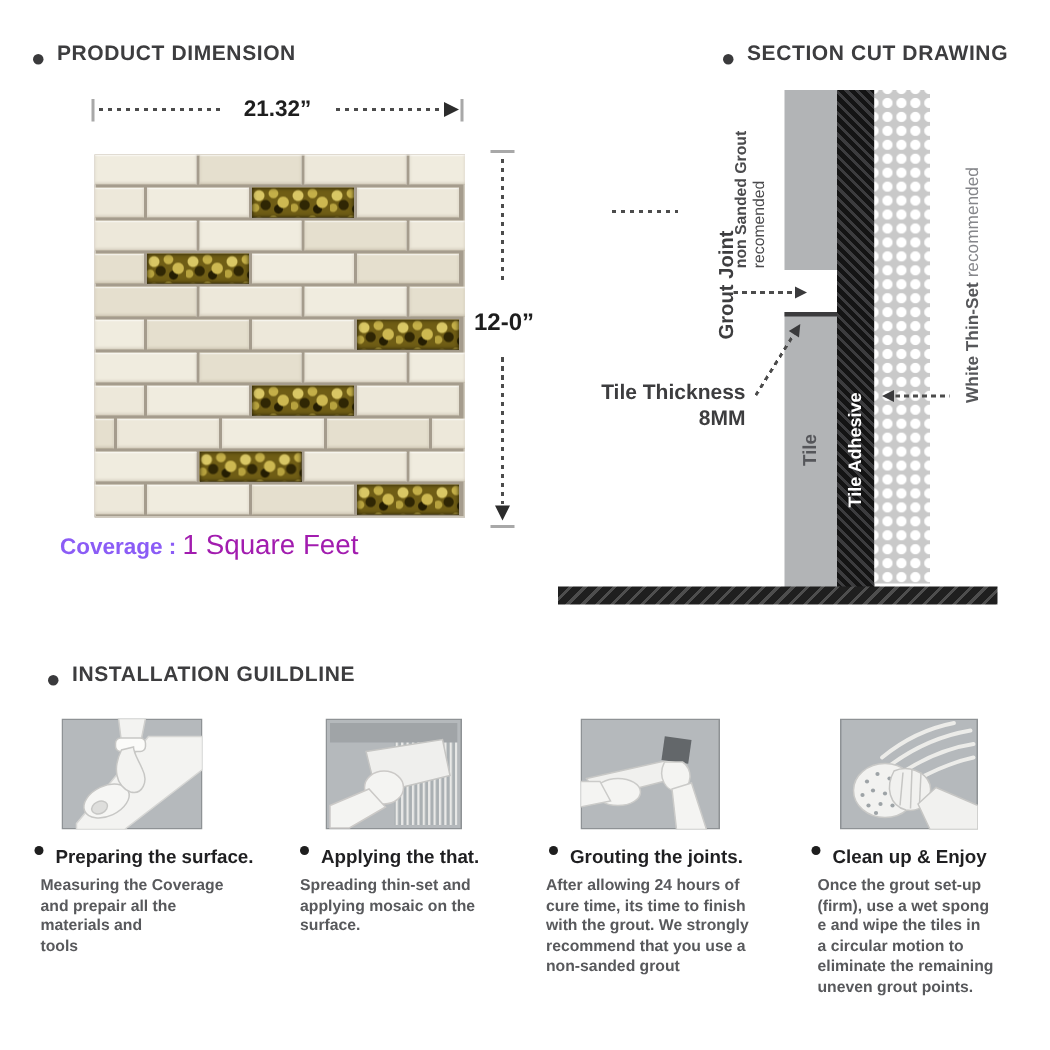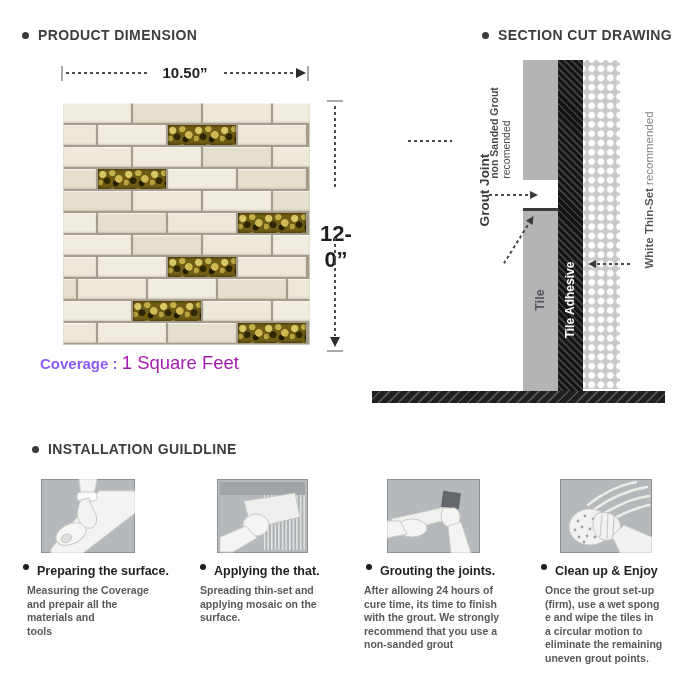--- a/index.html
+++ b/index.html
@@ -1,20 +1,20 @@
 <!DOCTYPE html>
 <html><head>
 <meta charset="utf-8">
 <style>
   html,body{margin:0;padding:0;background:#ffffff;}
   #canvas{position:relative;width:700px;height:700px;background:#ffffff;overflow:hidden;
           font-family:"Liberation Sans", sans-serif;color:#3a3a3c;}
 
   
-  .sec-title{position:absolute;display:flex;align-items:center;gap:9px;}
+  .sec-title{position:absolute;display:flex;align-items:flex-end;gap:9px;}
   .sec-title .bullet{width:7px;height:7px;border-radius:50%;background:#3a3a3c;flex:0 0 auto;}
   .sec-title .t{font-size:14px;font-weight:bold;letter-spacing:.4px;color:#3d3d3f;}
 
   
   .dotline-h{position:absolute;height:2px;background:repeating-linear-gradient(90deg,#4b4b4b 0 3px,transparent 3px 6px);}
   .dotline-v{position:absolute;width:2px;background:repeating-linear-gradient(180deg,#4b4b4b 0 3px,transparent 3px 6px);}
   .tick-v{position:absolute;width:2px;height:15px;background:#a8a8a8;}
   .tick-h{position:absolute;width:16px;height:2px;background:#a8a8a8;}
   .tri-right{position:absolute;width:0;height:0;border-top:5px solid transparent;border-bottom:5px solid transparent;border-left:10px solid #2c2c2c;}
   .tri-down{position:absolute;width:0;height:0;border-left:5.5px solid transparent;border-right:5.5px solid transparent;border-top:10px solid #2c2c2c;}
@@ -63,21 +63,21 @@
 
 <div id="canvas">
 
   <div class="sec-title" style="left:22px;top:27px;">
     <span class="bullet"></span>
     <span class="t">PRODUCT DIMENSION</span>
   </div>
 
   <div class="tick-v" style="left:61px;top:66px;"></div>
   <div class="dotline-h" style="left:66px;top:72px;width:82px;"></div>
-  <div class="dim-label" style="left:148px;top:64px;width:74px;font-size:15px;">10.50”</div>
+  <div class="dim-label" style="left:148px;top:64px;width:74px;font-size:15px;">21.32”</div>
   <div class="dotline-h" style="left:224px;top:72px;width:72px;"></div>
   <div class="tri-right" style="left:296px;top:68px;"></div>
   <div class="tick-v" style="left:307px;top:66px;"></div>
 
   <div id="mosaic">
       <div class="brick vein" style="background: rgb(240, 236, 223); left: 0px; width: 67.5px; top: 0px;"></div>
       <div class="brick vein" style="background: rgb(229, 223, 206); left: 70px; width: 67.5px; top: 0px;"></div>
       <div class="brick vein" style="background: rgb(237, 232, 218); left: 140px; width: 67.5px; top: 0px;"></div>
       <div class="brick vein" style="background: rgb(240, 236, 223); left: 210px; width: 37px; top: 0px;"></div>
       <div class="brick" style="background: rgb(237, 232, 218); left: 0px; width: 32.5px; top: 22px;"></div>
@@ -118,21 +118,21 @@
       <div class="brick" style="background: rgb(237, 232, 218); left: 140px; width: 67.5px; top: 198px;"></div>
       <div class="brick" style="background: rgb(240, 236, 223); left: 210px; width: 37px; top: 198px;"></div>
       <div class="brick" style="background: rgb(237, 232, 218); left: 0px; width: 32.5px; top: 220px;"></div>
       <div class="brick" style="background: rgb(240, 236, 223); left: 35px; width: 67.5px; top: 220px;"></div>
       <div class="brick" style="background: rgb(229, 223, 206); left: 105px; width: 67.5px; top: 220px;"></div>
       <div class="brick gold" style="left: 175px; width: 67.5px; top: 220px;"></div>
     </div>
 
   <div class="tick-h" style="left:327px;top:100px;"></div>
   <div class="dotline-v" style="left:334px;top:106px;height:82px;"></div>
-  <div class="dim-label" style="left:310px;top:207px;width:52px;font-size:22px;margin-top:14px;">12-0”</div>
+  <div class="dim-label" style="left:310px;top:207px;width:52px;font-size:16px;">12-0”</div>
   <div class="dotline-v" style="left:334px;top:238px;height:98px;"></div>
   <div class="tri-down" style="left:330px;top:337px;"></div>
   <div class="tick-h" style="left:327px;top:350px;"></div>
 
   <div class="coverage">
     <span class="lab">Coverage : </span><span class="val">1 Square Feet</span>
   </div>
 
   <div class="sec-title" style="left:482px;top:27px;">
     <span class="bullet"></span>
@@ -154,20 +154,24 @@
   </div>
   <div class="rot" style="left:540px;top:300px;font-size:12.5px;font-weight:bold;color:#55565a;">Tile</div>
   <div class="rot" style="left:570px;top:300px;font-size:12px;font-weight:bold;color:#ffffff;">Tile Adhesive</div>
   <div class="rot" style="left:649px;top:190px;font-size:11.5px;">
     <span style="font-weight:bold;color:#56575a;">White Thin-Set</span><span style="color:#85868a;"> recommended</span>
   </div>
 
   <div class="dotline-h" style="left:489px;top:194px;width:41px;"></div>
   <div class="tri-right-sm" style="left:530px;top:191px;"></div>
 
+  <div style="position:absolute;left:380px;top:253px;width:117px;text-align:right;font-weight:bold;color:#3d3d3f;font-size:14px;line-height:17px;">
+    <div>Tile Thickness</div>
+    <div>8MM</div>
+  </div>
   <div style="position:absolute;left:503px;top:263px;width:58px;transform:rotate(-58deg);transform-origin:0 50%;">
     <div class="dotline-h" style="left:0;top:0;width:48px;"></div>
     <div class="tri-right-sm" style="left:48px;top:-3px;"></div>
   </div>
 
   <div class="tri-left-sm" style="left:588px;top:260px;"></div>
   <div class="dotline-h" style="left:597px;top:263px;width:36px;"></div>
 
   <div class="sec-title" style="left:32px;top:441px;">
     <span class="bullet"></span>

